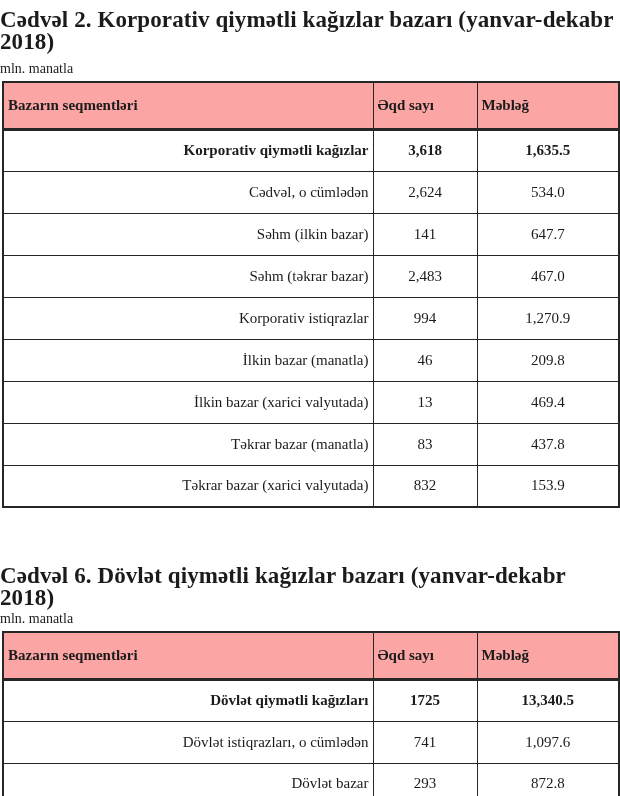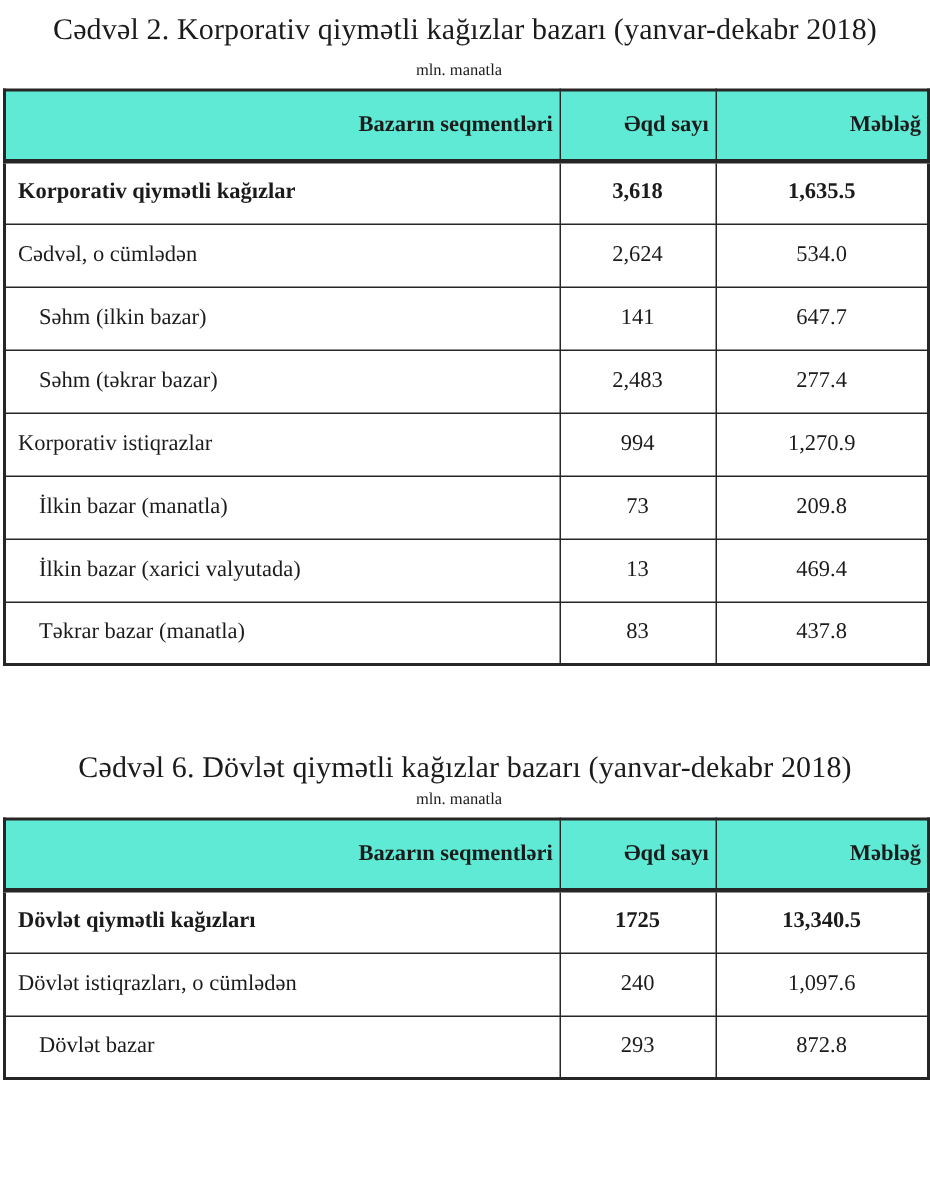--- a/index.html
+++ b/index.html
@@ -8,67 +8,67 @@
     width: 620px;
     height: 796px;
     overflow: hidden;
     background: #ffffff;
     color: #1b1b1b;
     font-family: "Liberation Serif", "DejaVu Serif", serif;
   }
   .doc-page { width: 620px; height: 796px; overflow: hidden; }
 
   .table-title {
-    text-align: center;
-    font-weight: normal;
-    font-size: 20px;
+    text-align: left;
+    font-weight: bold;
+    font-size: 23px;
     line-height: 22px;
     letter-spacing: 0.1px;
   }
   .title-1 { padding-top: 9px; }
   .title-2 { margin-top: 57px; }
 
   .unit-label {
-    text-align: center;
-    font-size: 11px;
+    text-align: left;
+    font-size: 14px;
     line-height: 16px;
     padding-right: 8px;
   }
   .unit-1 { margin-top: 8px; }
   .unit-2 { margin-top: 2px; }
 
   table.data-table {
     border-collapse: collapse;
     table-layout: fixed;
     width: 616px;
     margin: 4px 0 0 2px;
     border: 2.5px solid #262626;
   }
   col.c-segment { width: 370px; }
   col.c-deals   { width: 104px; }
   col.c-amount  { width: 142px; }
 
   .data-table th {
-    background: #5eead4;
+    background: #fca5a5;
     border: 1.8px solid #262626;
     border-bottom: 3px solid #262626;
     font-size: 15px;
     font-weight: bold;
     height: 47px;
-    text-align: right;
+    text-align: left;
     padding: 0 4px;
   }
   .data-table td {
     border: 1.8px solid #262626;
     font-size: 15px;
     height: 42px;
     padding: 0 4px;
     background: #ffffff;
   }
-  td.cell-label { text-align: left; padding-left: 8px; }
+  td.cell-label { text-align: right; padding-left: 8px; }
   td.cell-label.indent { padding-left: 22px; }
   td.cell-num { text-align: center; }
   .bold { font-weight: bold; }
 </style>
 </head>
 <body>
 
 <div class="doc-page">
 
   <div class="table-title title-1">Cədvəl 2. Korporativ qiymətli kağızlar bazarı (yanvar-dekabr 2018)</div>
@@ -100,41 +100,46 @@
           <td class="cell-num">534.0</td>
         </tr>
         <tr>
           <td class="cell-label indent">Səhm (ilkin bazar)</td>
           <td class="cell-num">141</td>
           <td class="cell-num">647.7</td>
         </tr>
         <tr>
           <td class="cell-label indent">Səhm (təkrar bazar)</td>
           <td class="cell-num">2,483</td>
-          <td class="cell-num">277.4</td>
+          <td class="cell-num">467.0</td>
         </tr>
         <tr>
           <td class="cell-label">Korporativ istiqrazlar</td>
           <td class="cell-num">994</td>
           <td class="cell-num">1,270.9</td>
         </tr>
         <tr>
           <td class="cell-label indent">İlkin bazar (manatla)</td>
-          <td class="cell-num">73</td>
+          <td class="cell-num">46</td>
           <td class="cell-num">209.8</td>
         </tr>
         <tr>
           <td class="cell-label indent">İlkin bazar (xarici valyutada)</td>
           <td class="cell-num">13</td>
           <td class="cell-num">469.4</td>
         </tr>
         <tr>
           <td class="cell-label indent">Təkrar bazar (manatla)</td>
           <td class="cell-num">83</td>
           <td class="cell-num">437.8</td>
+        </tr>
+        <tr>
+          <td class="cell-label indent">Təkrar bazar (xarici valyutada)</td>
+          <td class="cell-num">832</td>
+          <td class="cell-num">153.9</td>
         </tr>
       </tbody>
   </table>
 
   <div class="table-title title-2">Cədvəl 6. Dövlət qiymətli kağızlar bazarı (yanvar-dekabr 2018)</div>
 
   <div class="unit-label unit-2">mln. manatla</div>
 
   <table class="data-table">
     <colgroup>
@@ -150,21 +155,21 @@
       </tr>
     </thead>
     <tbody>
         <tr>
           <td class="cell-label bold">Dövlət qiymətli kağızları</td>
           <td class="cell-num bold">1725</td>
           <td class="cell-num bold">13,340.5</td>
         </tr>
         <tr>
           <td class="cell-label">Dövlət istiqrazları, o cümlədən</td>
-          <td class="cell-num">240</td>
+          <td class="cell-num">741</td>
           <td class="cell-num">1,097.6</td>
         </tr>
         <tr>
           <td class="cell-label indent">Dövlət bazar</td>
           <td class="cell-num">293</td>
           <td class="cell-num">872.8</td>
         </tr>
       </tbody>
   </table>
 

